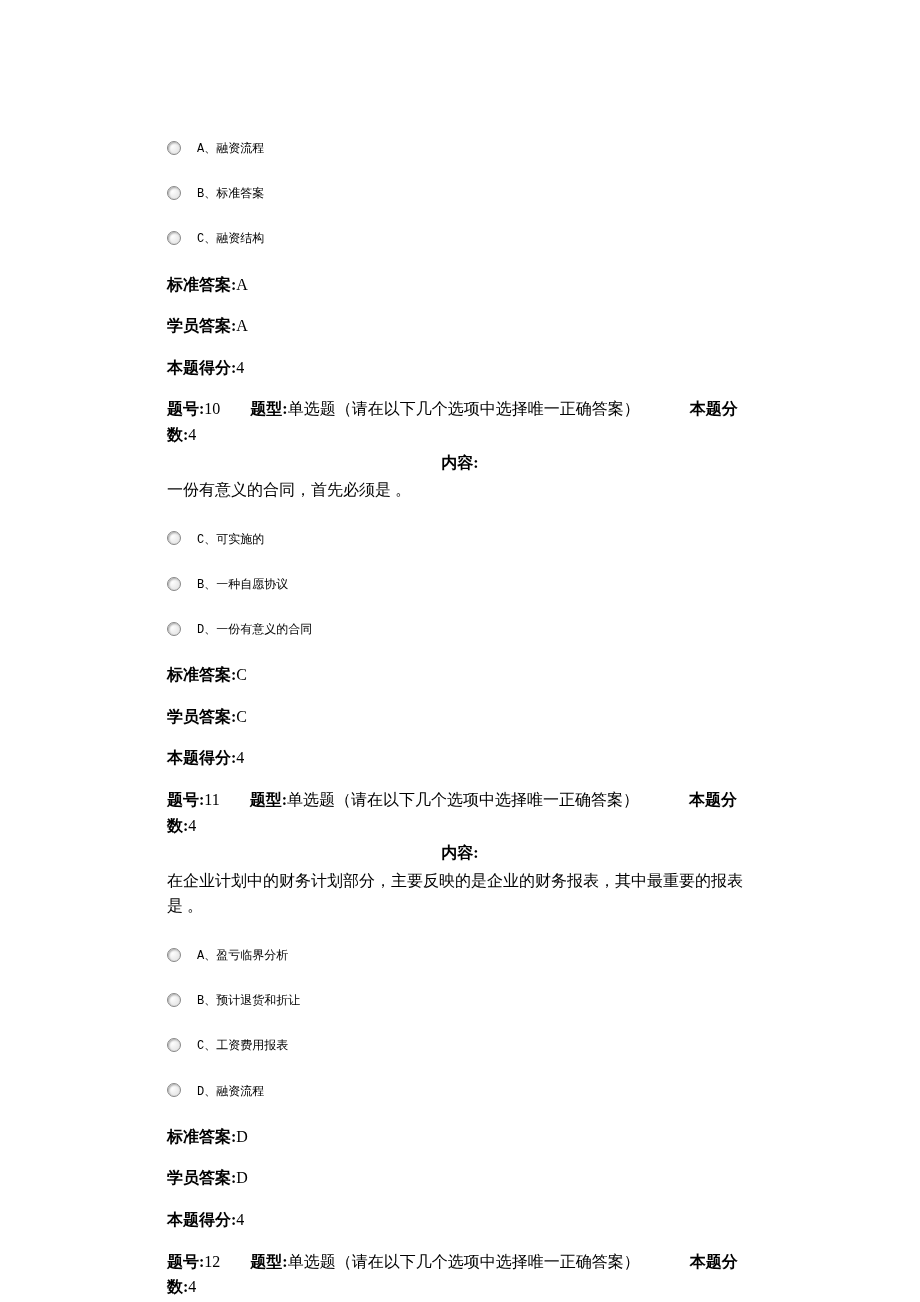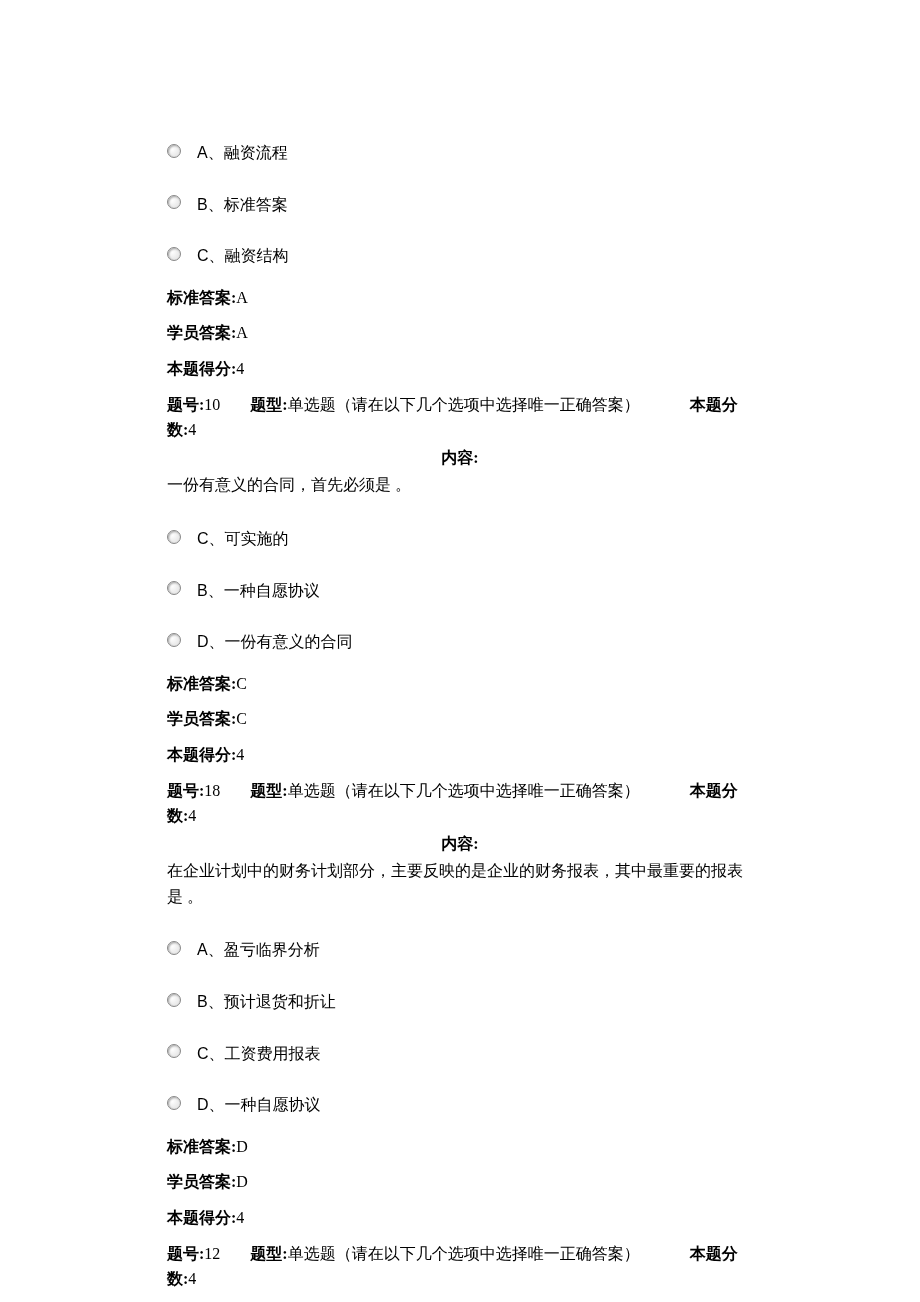--- a/index.html
+++ b/index.html
@@ -25,29 +25,29 @@
       width: 14px;
       height: 14px;
       border: 1px solid #888;
       border-radius: 50%;
       background: radial-gradient(circle at 35% 35%, #fff, #ddd);
       box-shadow: inset 1px 1px 2px rgba(0,0,0,0.3);
       margin-right: 16px;
       flex-shrink: 0;
     }
     .option-text {
-      font-family: Liberation Sans, sans-serif;
-      font-size: 16px;
+      font-family: Liberation Mono, monospace;
+      font-size: 12px;
       margin-top: 4px;
     }
     .answer-line {
       margin-top: 22px;
     }
     .info-line {
-      margin: 10px 0;
+      margin: 16px 0;
     }
     .bold {
       font-weight: bold;
     }
     .question-header {
       margin: 2px 0;
       font-family: Liberation Serif, serif;
     }
     .content-label {
       margin: 2px 0;
@@ -125,21 +125,21 @@
   <div class="info-line">
     <span class="bold">学员答案:</span><span>C</span>
   </div>
   <div class="info-line">
     <span class="bold">本题得分:</span><span>4</span>
   </div>
 </div>
 
 <div>
   <div class="question-header">
-    <span class="bold">题号:</span><span>18</span>
+    <span class="bold">题号:</span><span>11</span>
     <span class="header-spacing gap-small"></span>
     <span class="bold">题型:</span><span>单选题（请在以下几个选项中选择唯一正确答案）</span>
     <span class="header-spacing gap-large"></span>
     <span class="bold">本题分数:</span><span>4</span>
   </div>
   <div class="content-label">内容:</div>
   <div class="content-text">在企业计划中的财务计划部分，主要反映的是企业的财务报表，其中最重要的报表是 。</div>
 
   <div class="option-row">
     <span class="radio-bubble"></span>
@@ -148,21 +148,21 @@
   <div class="option-row">
     <span class="radio-bubble"></span>
     <span class="option-text">B、预计退货和折让</span>
   </div>
   <div class="option-row">
     <span class="radio-bubble"></span>
     <span class="option-text">C、工资费用报表</span>
   </div>
   <div class="option-row">
     <span class="radio-bubble"></span>
-    <span class="option-text">D、一种自愿协议</span>
+    <span class="option-text">D、融资流程</span>
   </div>
 
   <div class="info-line answer-line">
     <span class="bold">标准答案:</span><span>D</span>
   </div>
   <div class="info-line">
     <span class="bold">学员答案:</span><span>D</span>
   </div>
   <div class="info-line">
     <span class="bold">本题得分:</span><span>4</span>

